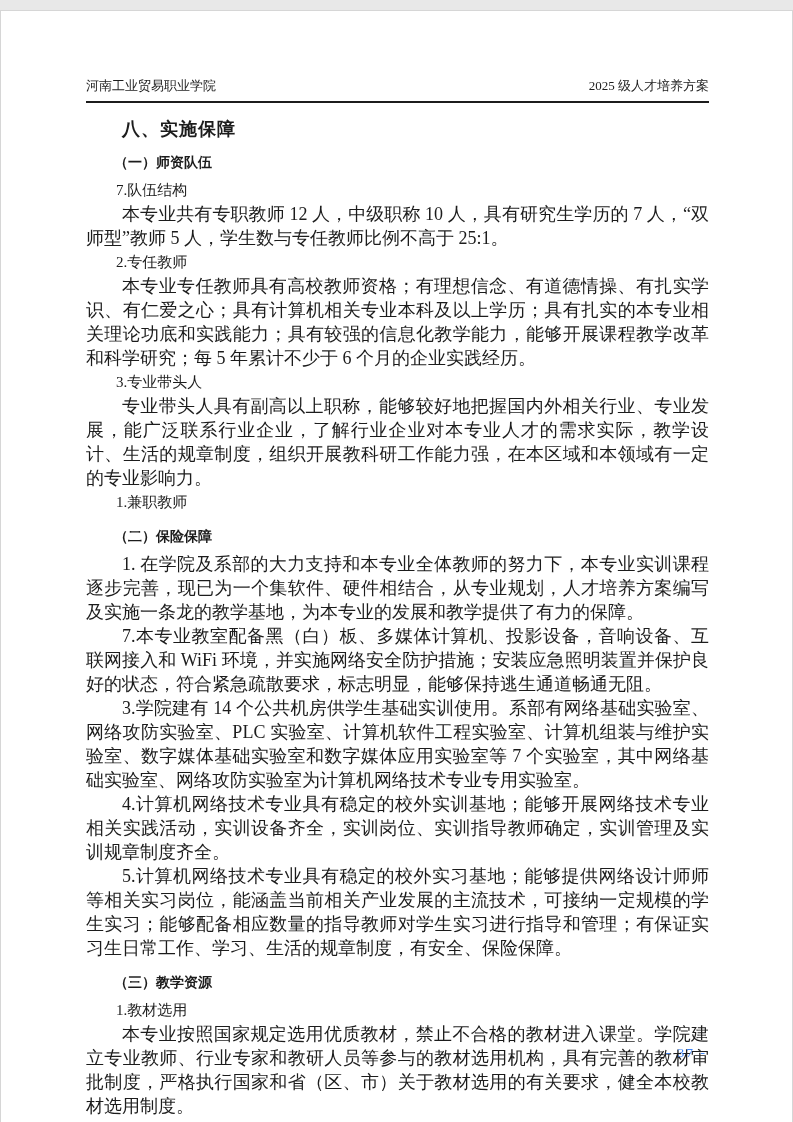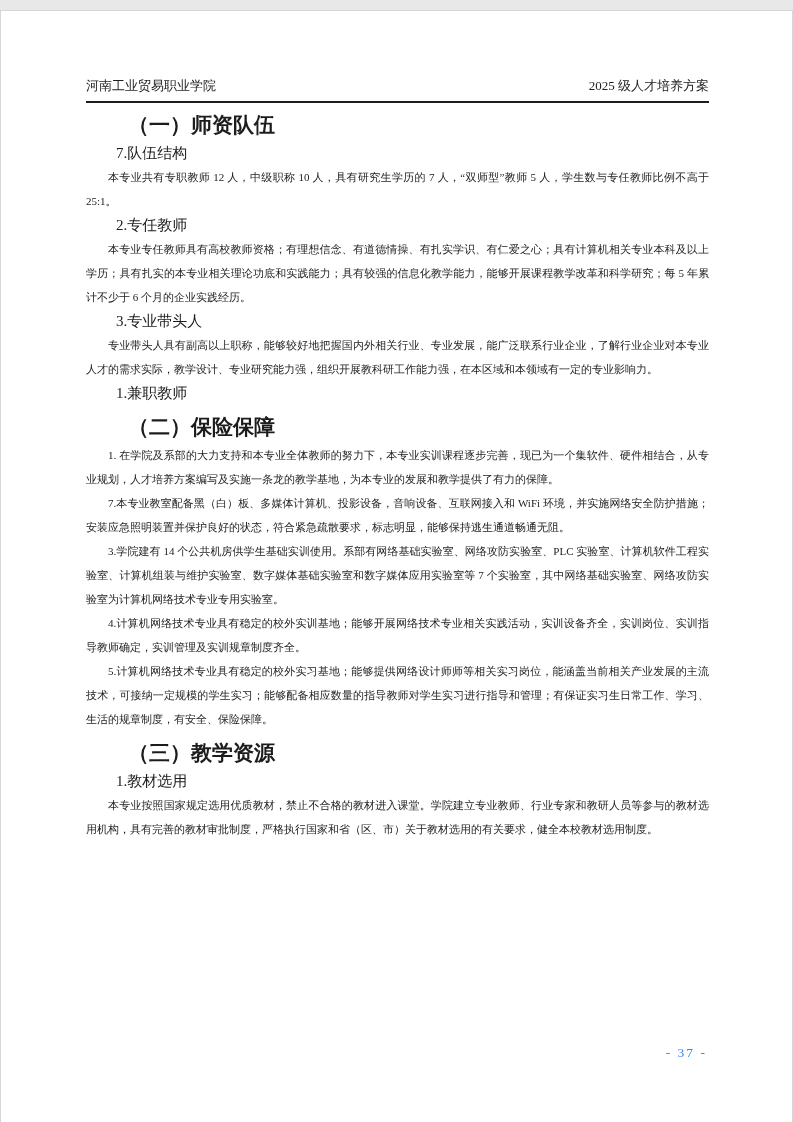--- a/index.html
+++ b/index.html
@@ -35,33 +35,33 @@
     font-weight: bold;
     font-size: 18px;
     line-height: 22px;
     margin: 15px 0 0 0;
     text-indent: 2em;
     letter-spacing: 1px;
   }
   .section-heading {
     font-family: "Liberation Sans", "DejaVu Sans", sans-serif;
     font-weight: bold;
-    font-size: 21px;
+    font-size: 14px;
     line-height: 22px;
     margin: 11px 0 5px 0;
     text-indent: 2em;
   }
   .sub-heading {
     font-size: 15px;
     line-height: 24px;
     margin: 0;
     text-indent: 2em;
   }
   .body-para {
-    font-size: 11px;
+    font-size: 18px;
     line-height: 24px;
     margin: 0;
     text-indent: 2em;
     text-align: justify;
   }
   .page-number {
     position: absolute;
     top: 1034px;
     right: 85px;
     font-size: 13.5px;
@@ -73,29 +73,30 @@
 <body>
 
 <div class="page">
   <div class="content">
 
     <div class="doc-header">
       <span>河南工业贸易职业学院</span>
       <span>2025 级人才培养方案</span>
     </div>
 
+    <div class="doc-title">八、实施保障</div>
 
     <div>
       <div class="section-heading">（一）师资队伍</div>
       <p class="sub-heading">7.队伍结构</p>
       <p class="body-para">本专业共有专职教师 12 人，中级职称 10 人，具有研究生学历的 7 人，“双师型”教师 5 人，学生数与专任教师比例不高于 25:1。</p>
       <p class="sub-heading">2.专任教师</p>
       <p class="body-para">本专业专任教师具有高校教师资格；有理想信念、有道德情操、有扎实学识、有仁爱之心；具有计算机相关专业本科及以上学历；具有扎实的本专业相关理论功底和实践能力；具有较强的信息化教学能力，能够开展课程教学改革和科学研究；每 5 年累计不少于 6 个月的企业实践经历。</p>
       <p class="sub-heading">3.专业带头人</p>
-      <p class="body-para">专业带头人具有副高以上职称，能够较好地把握国内外相关行业、专业发展，能广泛联系行业企业，了解行业企业对本专业人才的需求实际，教学设计、专业研究能力强，组织开展教科研工作能力强，在本区域和本领域有一定的专业影响力。</p>
+      <p class="body-para">专业带头人具有副高以上职称，能够较好地把握国内外相关行业、专业发展，能广泛联系行业企业，了解行业企业对本专业人才的需求实际，教学设计、生活的规章制度，组织开展教科研工作能力强，在本区域和本领域有一定的专业影响力。</p>
       <p class="sub-heading">1.兼职教师</p>
     </div>
 
     <div>
       <div class="section-heading">（二）保险保障</div>
       <p class="body-para">1. 在学院及系部的大力支持和本专业全体教师的努力下，本专业实训课程逐步完善，现已为一个集软件、硬件相结合，从专业规划，人才培养方案编写及实施一条龙的教学基地，为本专业的发展和教学提供了有力的保障。</p>
       <p class="body-para">7.本专业教室配备黑（白）板、多媒体计算机、投影设备，音响设备、互联网接入和 WiFi 环境，并实施网络安全防护措施；安装应急照明装置并保护良好的状态，符合紧急疏散要求，标志明显，能够保持逃生通道畅通无阻。</p>
       <p class="body-para">3.学院建有 14 个公共机房供学生基础实训使用。系部有网络基础实验室、网络攻防实验室、PLC 实验室、计算机软件工程实验室、计算机组装与维护实验室、数字媒体基础实验室和数字媒体应用实验室等 7 个实验室，其中网络基础实验室、网络攻防实验室为计算机网络技术专业专用实验室。</p>
       <p class="body-para">4.计算机网络技术专业具有稳定的校外实训基地；能够开展网络技术专业相关实践活动，实训设备齐全，实训岗位、实训指导教师确定，实训管理及实训规章制度齐全。</p>
       <p class="body-para">5.计算机网络技术专业具有稳定的校外实习基地；能够提供网络设计师师等相关实习岗位，能涵盖当前相关产业发展的主流技术，可接纳一定规模的学生实习；能够配备相应数量的指导教师对学生实习进行指导和管理；有保证实习生日常工作、学习、生活的规章制度，有安全、保险保障。</p>

